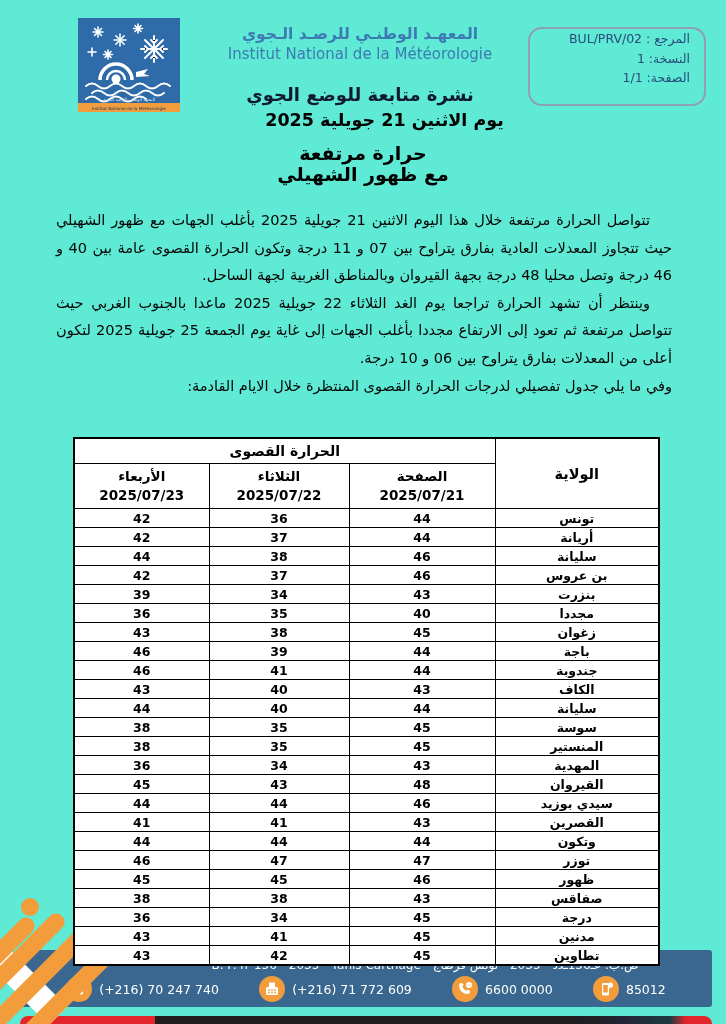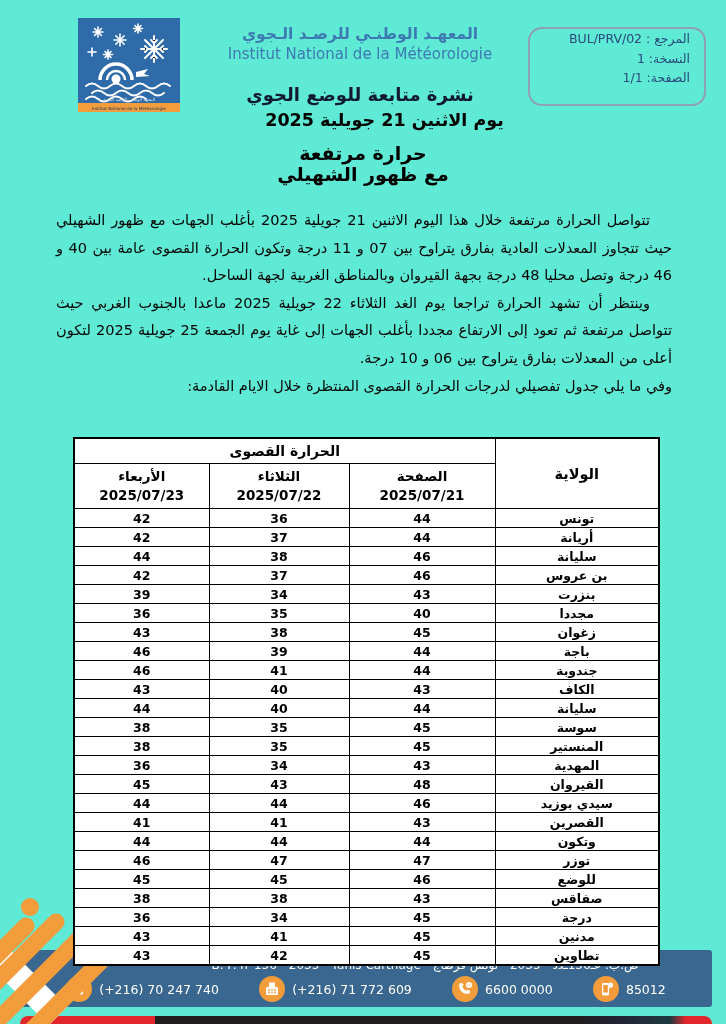--- a/index.html
+++ b/index.html
@@ -334,21 +334,21 @@
         </tr>
 
         <tr>
           <td class="wname">توزر</td>
           <td class="temp">47</td>
           <td class="temp">47</td>
           <td class="temp">46</td>
         </tr>
 
         <tr>
-          <td class="wname">للوضع</td>
+          <td class="wname">ظهور</td>
           <td class="temp">46</td>
           <td class="temp">45</td>
           <td class="temp">45</td>
         </tr>
 
         <tr>
           <td class="wname">صفاقس</td>
           <td class="temp">43</td>
           <td class="temp">38</td>
           <td class="temp">38</td>

